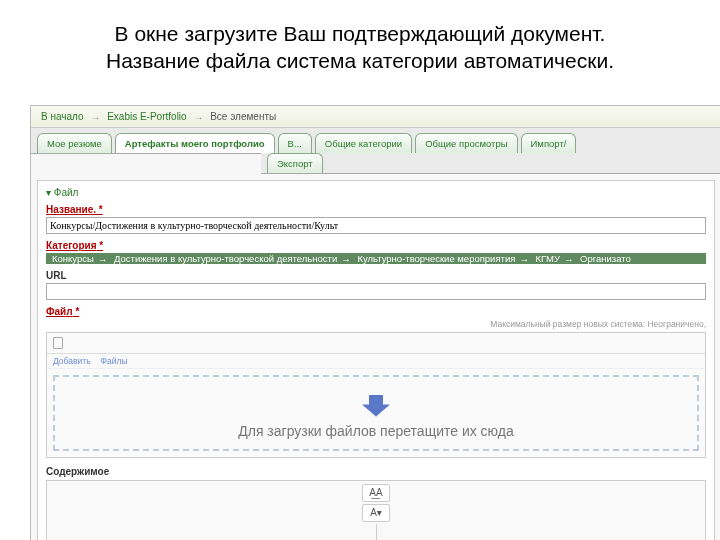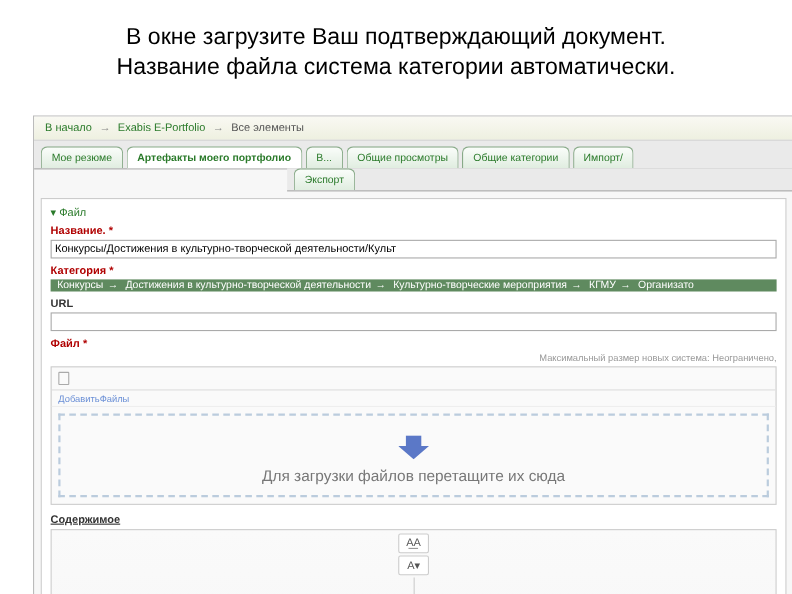--- a/index.html
+++ b/index.html
@@ -10,31 +10,31 @@
   .breadcrumb a { color: #2a7a2a; text-decoration: none; }
   .breadcrumb .arrow { color: #888; margin: 0 4px; }
   .tabs { padding: 5px 6px 0 6px; background: #eaeaea; border-bottom: 1px solid #aaa; display: flex; gap: 3px; flex-wrap: wrap; position: relative; }
   .tab { border: 1px solid #8a8; border-bottom: none; border-radius: 6px 6px 0 0; padding: 4px 9px; font-size: 9.5px; background: linear-gradient(#fafdfa,#e0ede0); color: #2a7a2a; cursor: pointer; text-align: right; }
   .tab.active { background: #fff; font-weight: bold; }
   .tab-row2 { display:flex; gap:3px; margin-left: 230px; margin-top:-1px;}
   .form-area { background: #fff; margin: 6px; border: 1px solid #ccc; padding: 6px 8px; }
   .section-toggle { color: #2a7a2a; font-size: 10px; margin-bottom: 4px; cursor:pointer; }
   .section-toggle::before { content: "▾ "; color:#2a7a2a;}
   .label { font-size: 10px; font-weight: bold; margin: 6px 0 2px 0; }
-  .label.req { color: #b00000; }
+  .label.req { color: #b00000; text-decoration: underline; }
   .label.req::after { content: " *"; }
   .label.dark { color: #333; }
-  .text-input { width: 100%; border: 1px solid #aaa; padding: 2px 3px; font-size: 10px; background: #fff; font-family: Liberation Sans, sans-serif; }
+  .text-input { width: 100%; border: 1px solid #aaa; padding: 2px 3px; font-size: 10px; background: #fff; font-family: Liberation Serif, serif; }
   .cat-bar { background: #5f8a5f; color: #fff; padding: 0 6px; font-size: 9.5px; margin-top: 2px; }
   .cat-bar .arrow { margin: 0 4px; }
   .hint { text-align: right; color: #999; font-size: 8.5px; margin-top: 2px; }
   .filebox { border: 1px solid #ccc; margin-top: 3px; background: #fafafa; }
   .filebox-top { border-bottom: 1px solid #ddd; padding: 4px 6px; display:flex; align-items:center; gap:6px;}
   .icon-file { width:10px; height:12px; border:1px solid #aaa; border-radius:1px; position:relative; display:inline-block;}
-  .mini-toolbar { padding: 2px 6px; font-size: 8.5px; color: #6a8fd6; display:flex; border-bottom:1px solid #eee;}
+  .mini-toolbar { padding: 2px 6px; font-size: 8.5px; color: #6a8fd6; display:flex; gap:10px; border-bottom:1px solid #eee;}
   .mini-toolbar span { cursor:pointer; }
   .dropzone { border: 2px dashed #bcd; margin: 6px; padding: 18px 0 10px 0; text-align: center; }
   .arrow-down { width: 28px; height: 22px; background:#5b78c7; margin: 0 auto 6px auto; clip-path: polygon(25% 0, 75% 0, 75% 45%, 100% 45%, 50% 100%, 0 45%, 25% 45%); }
   .dropzone-text { color: #777; font-size: 14px; }
   .editor-toolbar { border: 1px solid #ccc; background: linear-gradient(#fafafa,#eee); padding: 3px 4px; display: flex; gap: 2px; margin-top: 3px; align-items:center;flex-direction:column;}
   .ebtn { border: 1px solid #ccc; background: #fff; width: 20px; height: 18px; font-size: 10px; color: #555; display:flex; align-items:center; justify-content:center; border-radius:2px; cursor:pointer;}
   .ebtn.wide { width: 28px; }
   .sep { width: 1px; height: 16px; background: #ccc; margin: 0 2px; }
   .editor-body { border: 1px solid #ccc; border-top:none; height: 14px; background:#fff; padding:2px 4px;}
 </style>
@@ -53,22 +53,22 @@
     <span class="arrow">→</span>
     <a>Exabis E-Portfolio</a>
     <span class="arrow">→</span>
     <span>Все элементы</span>
   </div>
 
   <div class="tabs">
     <div class="tab">Мое резюме</div>
     <div class="tab active">Артефакты моего портфолио</div>
     <div class="tab">В...</div>
+    <div class="tab">Общие категории</div>
     <div class="tab">Общие просмотры</div>
-    <div class="tab">Общие категории</div>
     <div class="tab">Импорт/</div>
   </div>
   <div class="tabs tab-row2" style="border-bottom:1px solid #aaa; padding-top:0;">
     <div class="tab">Экспорт</div>
   </div>
 
   <div class="form-area">
     <div class="section-toggle">Файл</div>
 
     <div class="label req">Название.</div>
@@ -96,21 +96,21 @@
       <div class="mini-toolbar">
         <span>Добавить</span>
         <span>Файлы</span>
       </div>
       <div class="dropzone">
         <div class="arrow-down"></div>
         <div class="dropzone-text">Для загрузки файлов перетащите их сюда</div>
       </div>
     </div>
 
-    <div class="label dark" style="margin-top:8px;text-decoration:underline;">Содержимое</div>
+    <div class="label dark" style="margin-top:8px;">Содержимое</div>
     <div class="editor-toolbar">
       <div class="ebtn wide">A͟A</div>
       <div class="ebtn wide">A▾</div>
       <div class="sep"></div>
       <div class="ebtn">B</div>
       <div class="ebtn">I</div>
       <div class="sep"></div>
       <div class="ebtn">≡</div>
       <div class="ebtn">≡</div>
       <div class="sep"></div>

